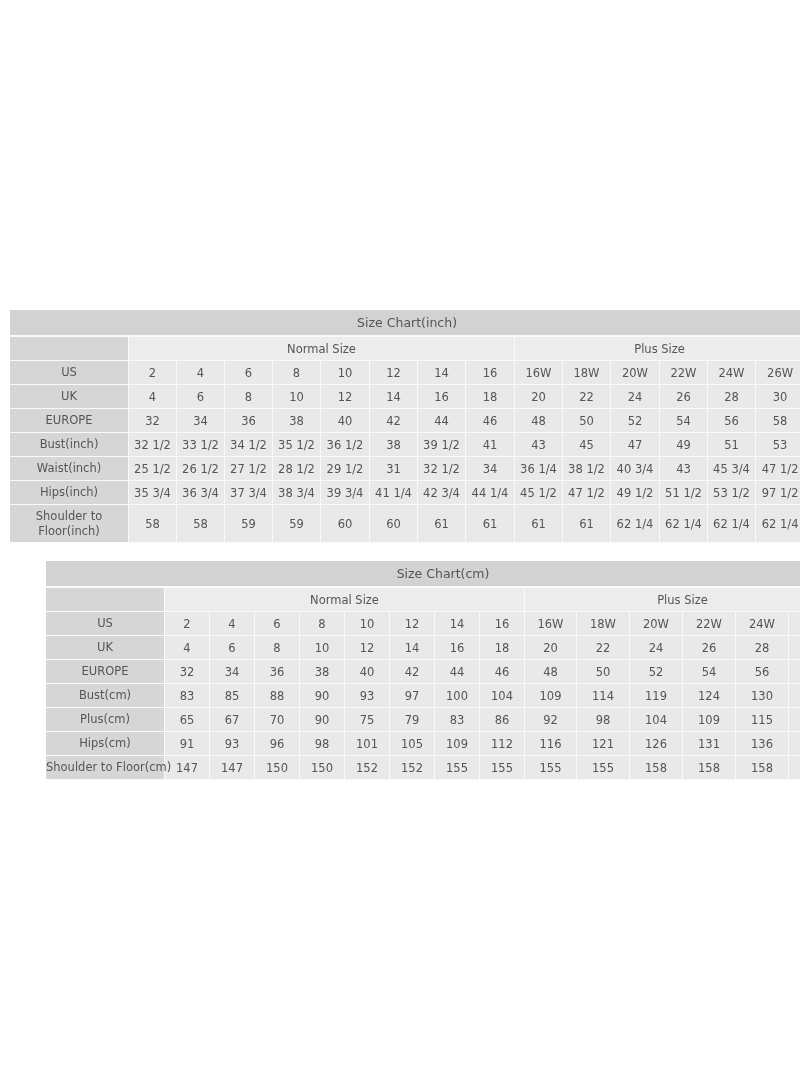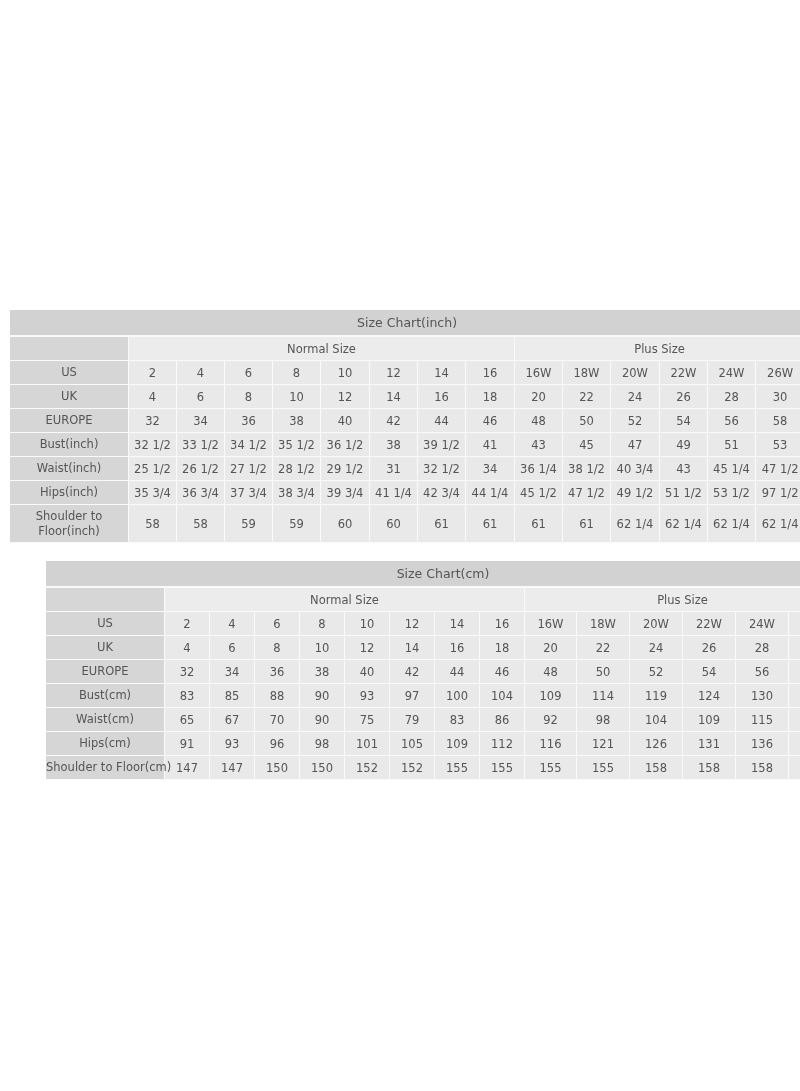--- a/index.html
+++ b/index.html
@@ -125,21 +125,21 @@
         <td class="cell">27 1/2</td>
         <td class="cell">28 1/2</td>
         <td class="cell">29 1/2</td>
         <td class="cell">31</td>
         <td class="cell">32 1/2</td>
         <td class="cell">34</td>
         <td class="cell">36 1/4</td>
         <td class="cell">38 1/2</td>
         <td class="cell">40 3/4</td>
         <td class="cell">43</td>
-        <td class="cell">45 1/4</td>
+        <td class="cell">45 3/4</td>
         <td class="cell">47 1/2</td>
       </tr>
       <tr>
         <td class="lbl">Hips(inch)</td>
         <td class="cell">35 3/4</td>
         <td class="cell">36 3/4</td>
         <td class="cell">37 3/4</td>
         <td class="cell">38 3/4</td>
         <td class="cell">39 3/4</td>
         <td class="cell">41 1/4</td>
@@ -264,21 +264,21 @@
         <td class="cell">100</td>
         <td class="cell">104</td>
         <td class="cell">109</td>
         <td class="cell">114</td>
         <td class="cell">119</td>
         <td class="cell">124</td>
         <td class="cell">130</td>
         <td class="cell">135</td>
       </tr>
       <tr>
-        <td class="lbl">Waist(cm)</td>
+        <td class="lbl">Plus(cm)</td>
         <td class="cell">65</td>
         <td class="cell">67</td>
         <td class="cell">70</td>
         <td class="cell">90</td>
         <td class="cell">75</td>
         <td class="cell">79</td>
         <td class="cell">83</td>
         <td class="cell">86</td>
         <td class="cell">92</td>
         <td class="cell">98</td>

